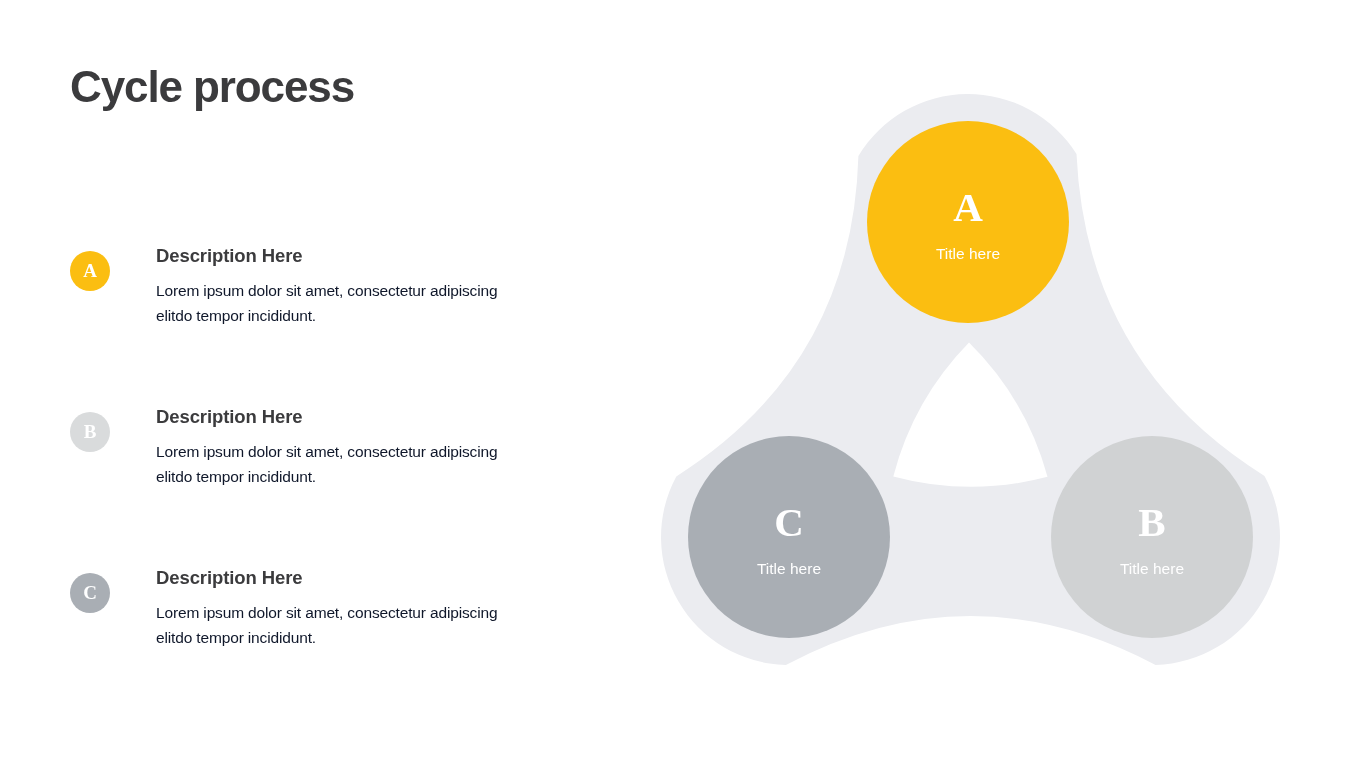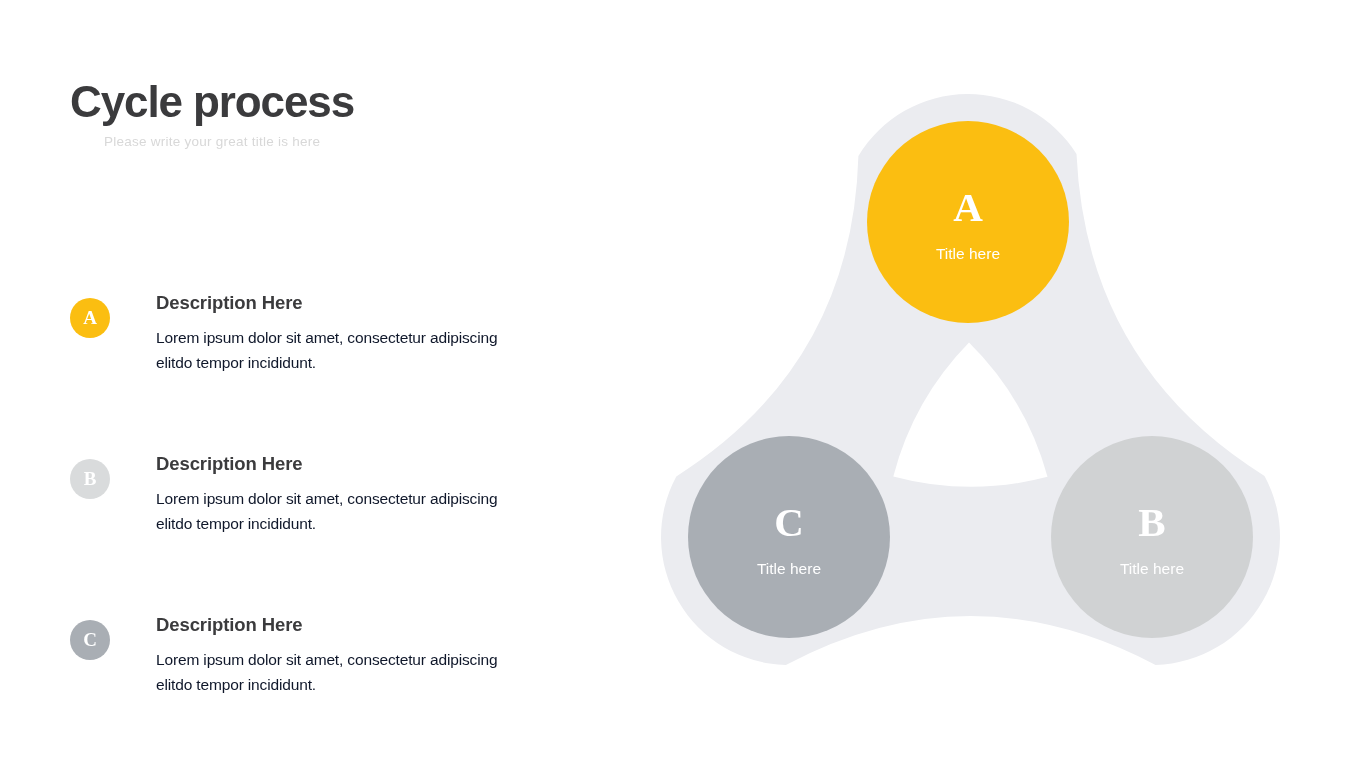--- a/index.html
+++ b/index.html
@@ -11,21 +11,21 @@
     overflow: hidden;
   }
   #slide {
     position: relative;
     width: 1365px;
     height: 768px;
     background: #ffffff;
   }
 
   
-  #header { position: absolute; left: 70px; top: 79px; text-align: center; }
+  #header { position: absolute; left: 70px; top: 64px; }
   #page-title {
     font-size: 44px;
     font-weight: bold;
     color: #3b3b3d;
     letter-spacing: -1.1px;
     line-height: 1.05;
     white-space: nowrap;
   }
   #page-subtitle {
     margin-top: 9px;
@@ -47,21 +47,21 @@
     height: 40px;
     border-radius: 50%;
     display: flex;
     align-items: center;
     justify-content: center;
     font-family: "Liberation Serif", serif;
     font-weight: bold;
     font-size: 19px;
     color: #ffffff;
   }
-  .item-body { margin-left: 86px; margin-top: 47px; }
+  .item-body { margin-left: 86px; }
   .item-title {
     font-size: 18.5px;
     font-weight: bold;
     color: #3b3b3d;
     line-height: 1.2;
     letter-spacing: -0.1px;
   }
   .item-desc {
     margin-top: 11px;
     font-size: 15.5px;
@@ -86,21 +86,20 @@
     fill: #ffffff;
   }
 </style>
 </head>
 <body>
 
 <div id="slide">
 
   <div id="header">
     <div id="page-title">Cycle process</div>
-    <div id="page-subtitle">Please write your great title is here</div>
   </div>
 
   <div id="list">
 
     <div class="list-item">
       <div class="badge" style="background:#FBBE11">A</div>
       <div class="item-body">
         <div class="item-title">Description Here</div>
         <div class="item-desc">Lorem ipsum dolor sit amet, consectetur adipiscing elitdo tempor incididunt.</div>
       </div>

